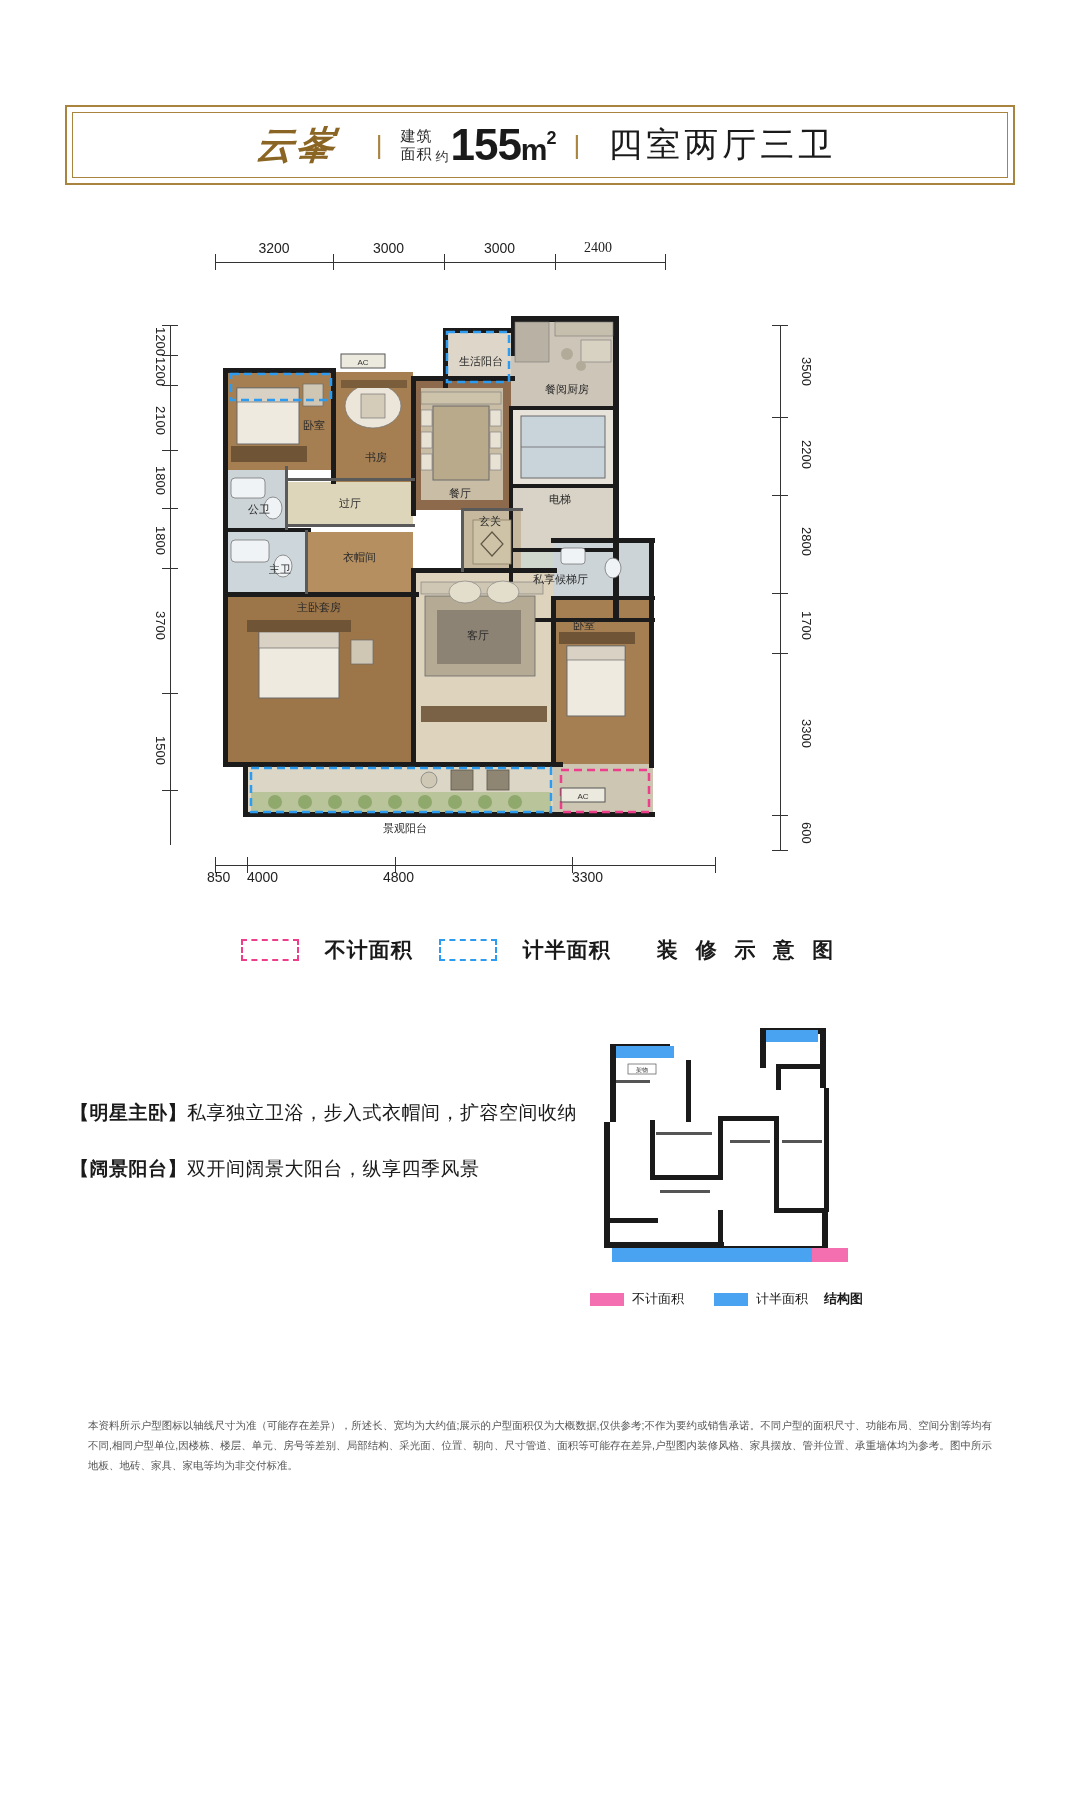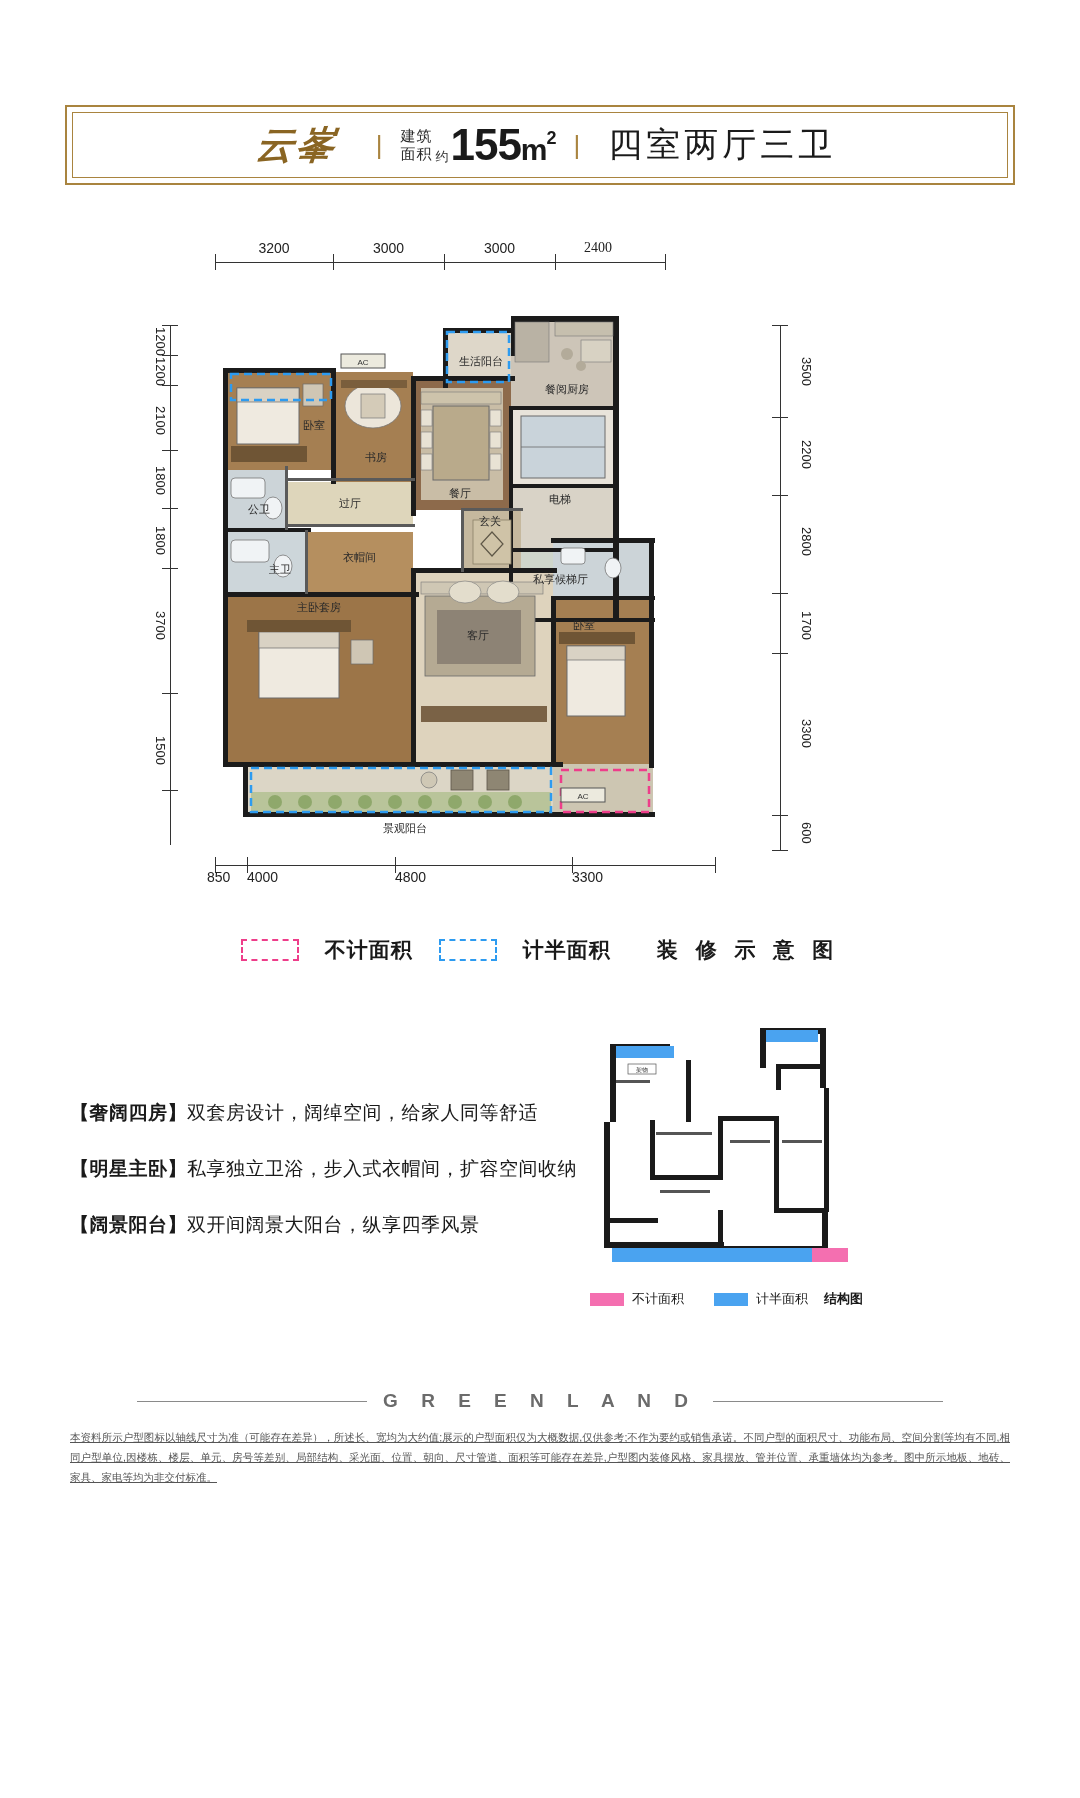--- a/index.html
+++ b/index.html
@@ -112,21 +112,21 @@
   .swatch.blue { background:#4aa3f0; }
   .mini-leg-txt { font-size:13px; color:#1a1a1a; }
   .mini-leg-title { font-size:13px; color:#1a1a1a; font-weight:bold; margin-left:8px;}
 
   
   .footer { position:absolute; left:0; top:1390px; width:1080px; }
   .gl-row { display:flex; align-items:center; justify-content:center; gap:16px; }
   .gl-line { height:1px; background:#8a8a8a; width:230px; }
   .gl-text { font-size:19px; letter-spacing:9px; color:#6b6b6b; font-weight:bold; }
   .disclaimer {
-    margin-top:16px; padding:0 70px; font-size:10.5px; line-height:1.9; color:#555; text-align:justify;text-decoration:underline;
+    margin-top:26px; padding:0 88px; font-size:10.5px; line-height:1.9; color:#555; text-align:justify;
   }
 </style>
 </head>
 <body>
 
 <div class="header-wrap">
   <div class="header-outer"></div>
   <div class="header-inner">
     <div class="brand-logo">云峯</div>
     <div class="hdr-sep">|</div>
@@ -198,21 +198,21 @@
 
   <div class="botdim">
     <div class="seg" style="left:0px; width:500px;"></div>
     <div class="vt" style="left:0px;"></div>
     <div class="vt" style="left:32px;"></div>
     <div class="vt" style="left:180px;"></div>
     <div class="vt" style="left:357px;"></div>
     <div class="vt" style="left:500px;"></div>
     <div class="lab" style="left:-8px; width:48px;">850</div>
     <div class="lab" style="left:32px; width:148px;">4000</div>
-    <div class="lab" style="left:180px; width:177px;">4800</div>
+    <div class="lab" style="left:168px; width:177px;">4800</div>
     <div class="lab" style="left:357px; width:143px;">3300</div>
   </div>
 
   <div class="plan">
     <svg width="505" height="525" viewBox="0 0 505 525">
 
       <g>
 
         <rect x="296" y="10" width="105" height="88" fill="#cdc5b8"></rect>
         <rect x="296" y="98" width="105" height="78" fill="#e8e3da"></rect>
@@ -419,23 +419,20 @@
 
 <div class="legend">
   <div class="lg-box"></div>
   <div class="lg-text">不计面积</div>
   <div class="lg-box blue"></div>
   <div class="lg-text">计半面积</div>
   <div class="lg-title">装 修 示 意 图</div>
 </div>
 
 <div class="features">
-  <div class="feat">
-    <b>【奢阔四房】</b><span>双套房设计，阔绰空间，给家人同等舒适</span>
-  </div>
   <div class="feat">
     <b>【明星主卧】</b><span>私享独立卫浴，步入式衣帽间，扩容空间收纳</span>
   </div>
   <div class="feat">
     <b>【阔景阳台】</b><span>双开间阔景大阳台，纵享四季风景</span>
   </div>
 </div>
 
 <div class="mini">
   <svg width="270" height="250" viewBox="0 0 270 250">
@@ -484,19 +481,14 @@
 
 <div class="mini-legend">
   <span class="swatch pink"></span>
   <span class="mini-leg-txt">不计面积</span>
   <span class="swatch blue" style="margin-left:22px;"></span>
   <span class="mini-leg-txt">计半面积</span>
   <span class="mini-leg-title">结构图</span>
 </div>
 
 <div class="footer">
-  <div class="gl-row">
-    <div class="gl-line"></div>
-    <div class="gl-text">G R E E N L A N D</div>
-    <div class="gl-line"></div>
-  </div>
   <div class="disclaimer">本资料所示户型图标以轴线尺寸为准（可能存在差异），所述长、宽均为大约值;展示的户型面积仅为大概数据,仅供参考;不作为要约或销售承诺。不同户型的面积尺寸、功能布局、空间分割等均有不同,相同户型单位,因楼栋、楼层、单元、房号等差别、局部结构、采光面、位置、朝向、尺寸管道、面积等可能存在差异,户型图内装修风格、家具摆放、管并位置、承重墙体均为参考。图中所示地板、地砖、家具、家电等均为非交付标准。</div>
 </div>
 
 </body></html>

